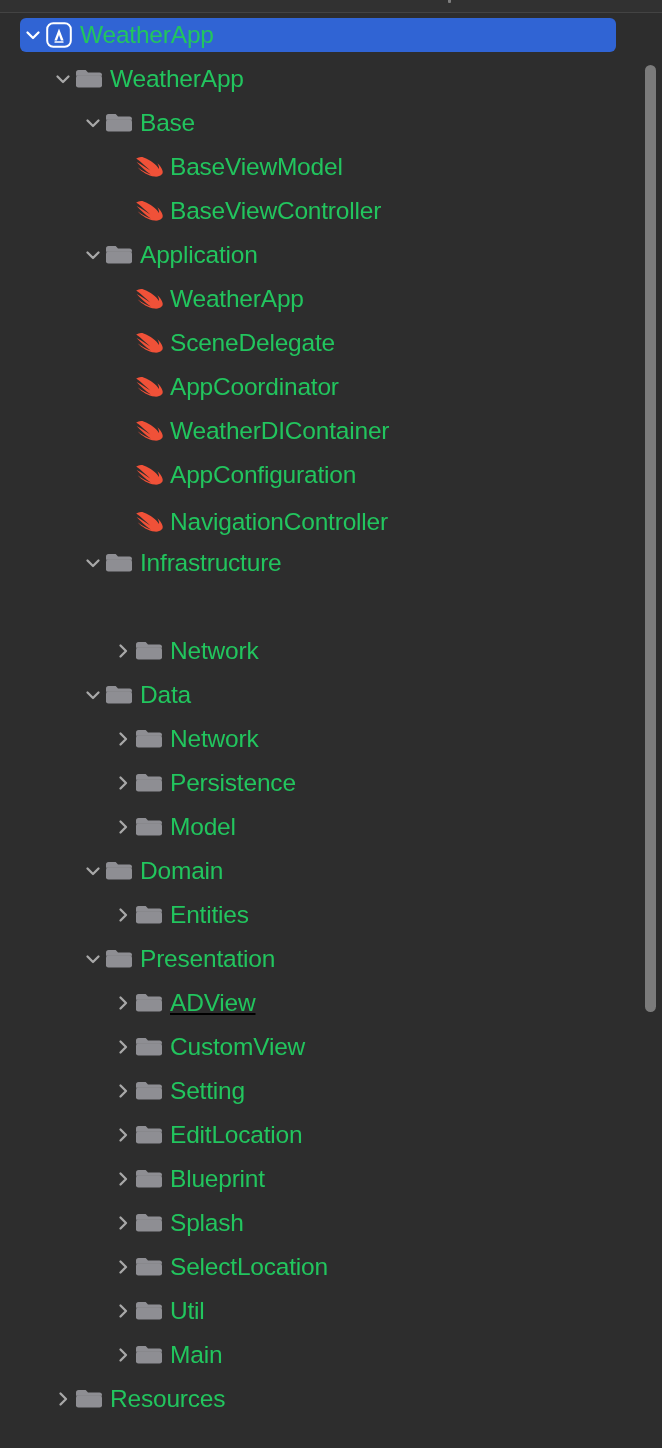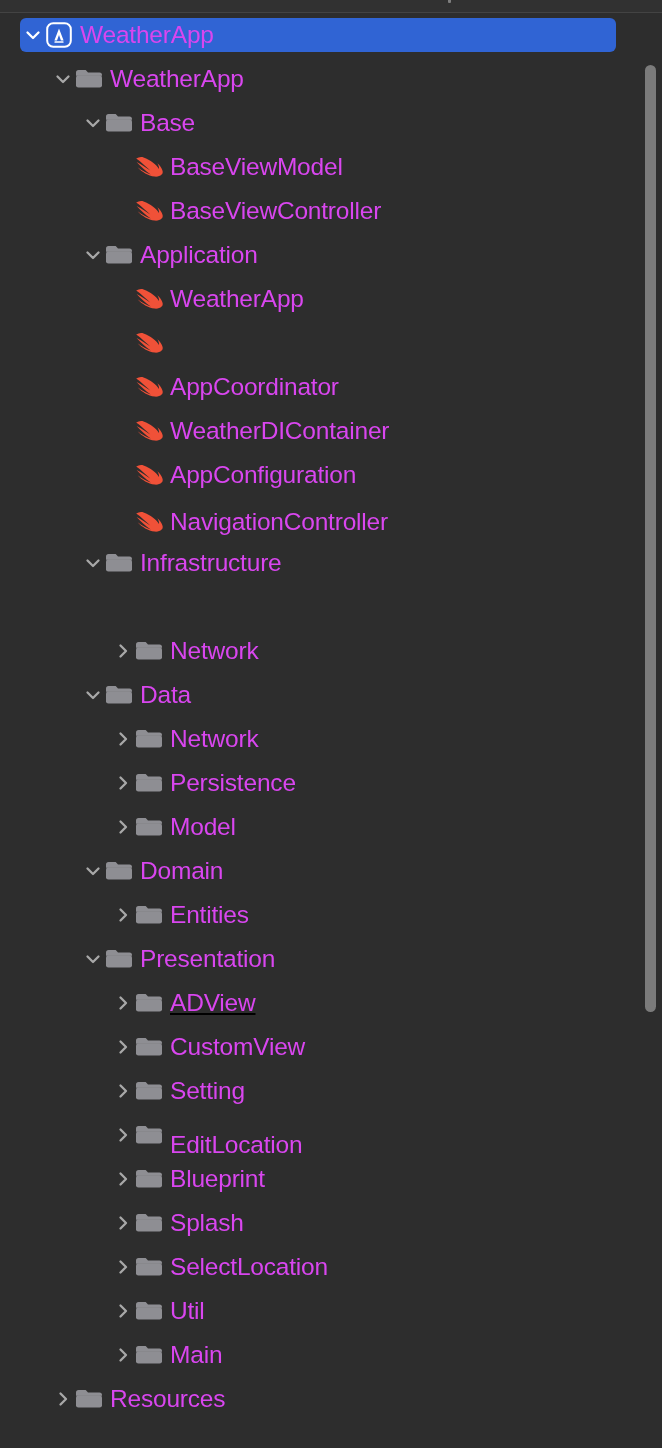--- a/index.html
+++ b/index.html
@@ -62,21 +62,21 @@
   .twisty.none svg { visibility:hidden; }
 
   .icon {
     width:30px; height:44px;
     flex:0 0 30px;
     display:flex; align-items:center; justify-content:center;
   }
   .icon svg { display:block; }
 
   .label {
-    color:#d946ef;
+    color:#22c55e;
     font-size:24.5px;
     font-weight:400;
     letter-spacing:-0.2px;
     line-height:1;
     padding-left:6px;
   }
 
   
   .scrollbar-track {
     position:absolute; top:13px; right:0;
@@ -224,20 +224,21 @@
           <div class="twisty none">
             <svg width="20" height="20" viewBox="0 0 20 20">
               <path d="M7.5 4.5 L13 10 L7.5 15.5" fill="none" stroke="#a8a8a8" stroke-width="2.3" stroke-linecap="round" stroke-linejoin="round"></path>
             </svg>
           </div>
           <div class="icon">
             <svg width="30" height="26" viewBox="0 0 30 26">
               <path d="M2.2 4.4 C7.2 8.0 12.0 12.6 16.2 16.6 C12.4 13.9 7.6 10.6 2.6 7.9 C6.5 12.0 11.6 16.8 16.8 20.6 C12.8 19.2 7.4 16.0 3.6 13.2 C8.0 18.0 14.2 21.8 20.6 22.6 C23.4 22.9 26.0 22.2 27.6 20.6 C28.6 19.6 28.9 18.2 28.6 16.9 C28.0 14.2 26.0 11.6 23.4 9.2 C24.6 11.4 25.2 13.4 25.0 15.0 C22.2 10.2 16.4 5.8 9.6 3.4 C7.2 2.5 4.6 3.0 2.2 4.4 Z" fill="#f05138"></path>
             </svg>
           </div>
+          <span class="label">SceneDelegate</span>
         </div>
       </div>
       <div class="row">
         <div class="sel"></div>
         <div class="row-inner" style="margin-left: 112px;">
           <div class="twisty none">
             <svg width="20" height="20" viewBox="0 0 20 20">
               <path d="M7.5 4.5 L13 10 L7.5 15.5" fill="none" stroke="#a8a8a8" stroke-width="2.3" stroke-linecap="round" stroke-linejoin="round"></path>
             </svg>
           </div>
@@ -499,21 +500,21 @@
             <svg width="28" height="26" viewBox="0 0 28 26">
               <path d="M1 6.5 a2.5 2.5 0 0 1 2.5 -2.5 h7.2 l2.3 2.6 h11.5 a2.5 2.5 0 0 1 2.5 2.5 v0.6 h-26 z" fill="#8e8e93"></path>
               <rect x="1" y="9.2" width="26" height="12.4" rx="2.4" fill="#8e8e93"></rect>
             </svg>
           </div>
           <span class="label">Setting</span>
         </div>
       </div>
       <div class="row">
         <div class="sel"></div>
-        <div class="row-inner" style="margin-left: 112px; align-items: flex-end;">
+        <div class="row-inner" style="margin-left: 112px;">
           <div class="twisty">
             <svg width="20" height="20" viewBox="0 0 20 20">
               <path d="M7.5 4.5 L13 10 L7.5 15.5" fill="none" stroke="#a8a8a8" stroke-width="2.3" stroke-linecap="round" stroke-linejoin="round"></path>
             </svg>
           </div>
           <div class="icon">
             <svg width="28" height="26" viewBox="0 0 28 26">
               <path d="M1 6.5 a2.5 2.5 0 0 1 2.5 -2.5 h7.2 l2.3 2.6 h11.5 a2.5 2.5 0 0 1 2.5 2.5 v0.6 h-26 z" fill="#8e8e93"></path>
               <rect x="1" y="9.2" width="26" height="12.4" rx="2.4" fill="#8e8e93"></rect>
             </svg>

